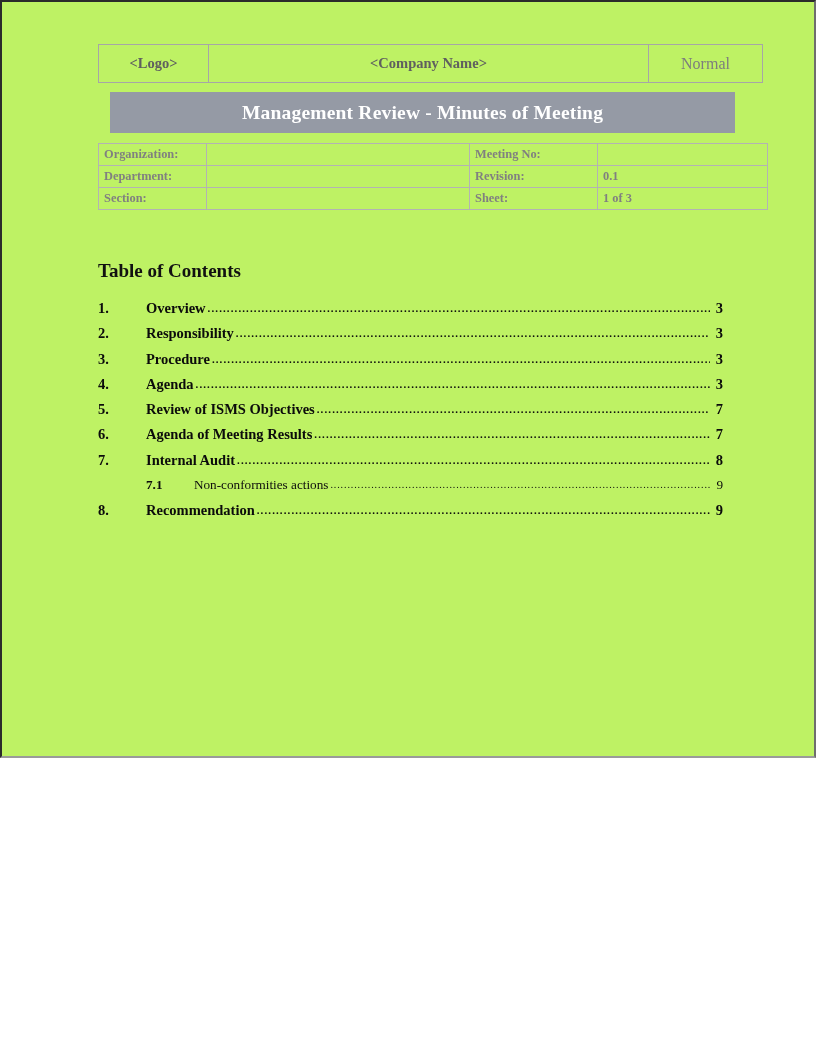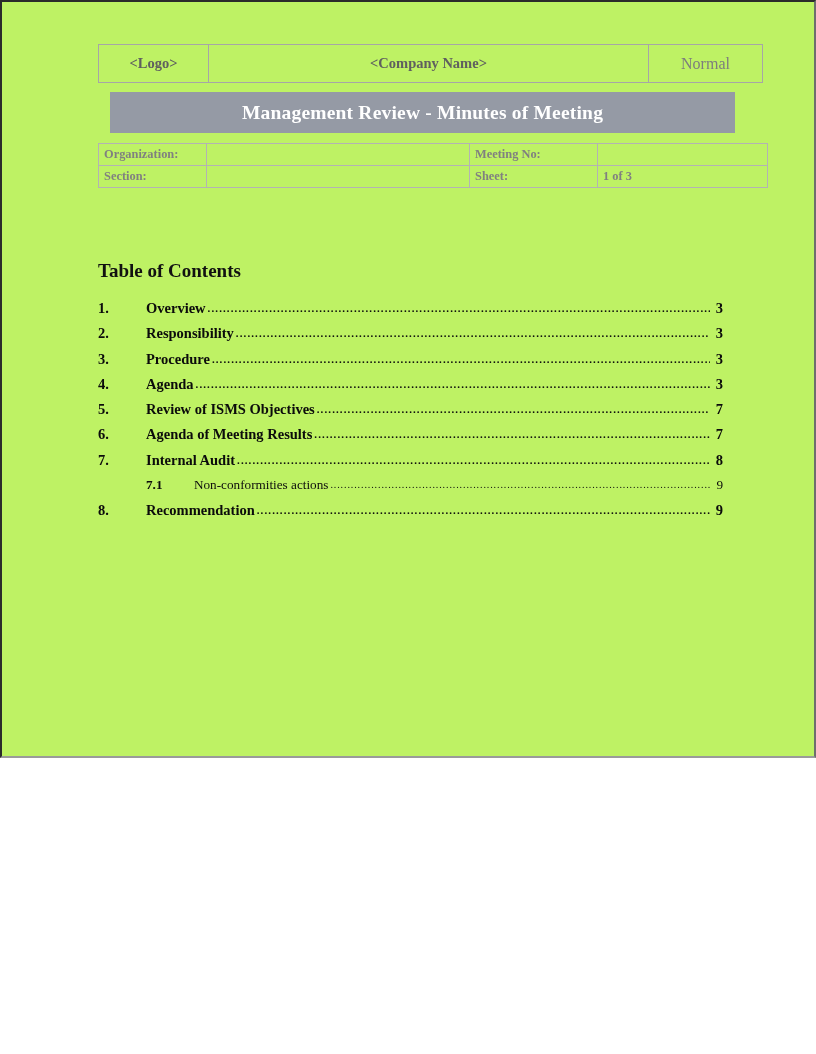--- a/index.html
+++ b/index.html
@@ -190,20 +190,26 @@
 
   <table class="meta-table">
     <tbody>
       <tr>
         <td class="mc-label">Organization:</td>
         <td class="mc-blank"></td>
         <td class="mc-label2">Meeting No:</td>
         <td class="mc-value"></td>
       </tr>
       <tr>
+        <td class="mc-label">Department:</td>
+        <td class="mc-blank"></td>
+        <td class="mc-label2">Revision:</td>
+        <td class="mc-value">0.1</td>
+      </tr>
+      <tr>
         <td class="mc-label">Section:</td>
         <td class="mc-blank"></td>
         <td class="mc-label2">Sheet:</td>
         <td class="mc-value">1 of 3</td>
       </tr>
     </tbody>
   </table>
 
   <div class="toc-heading">Table of Contents</div>
   <div class="toc" id="toc-list">

